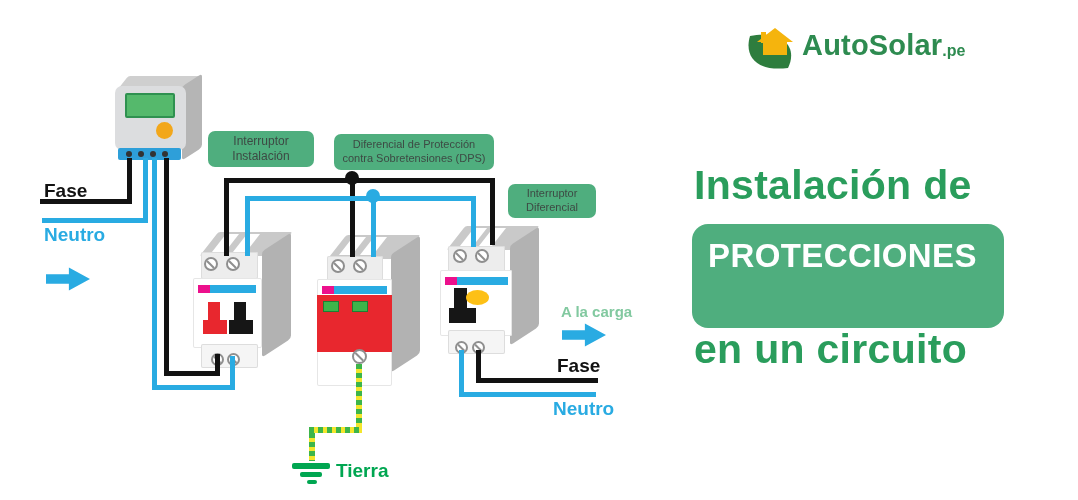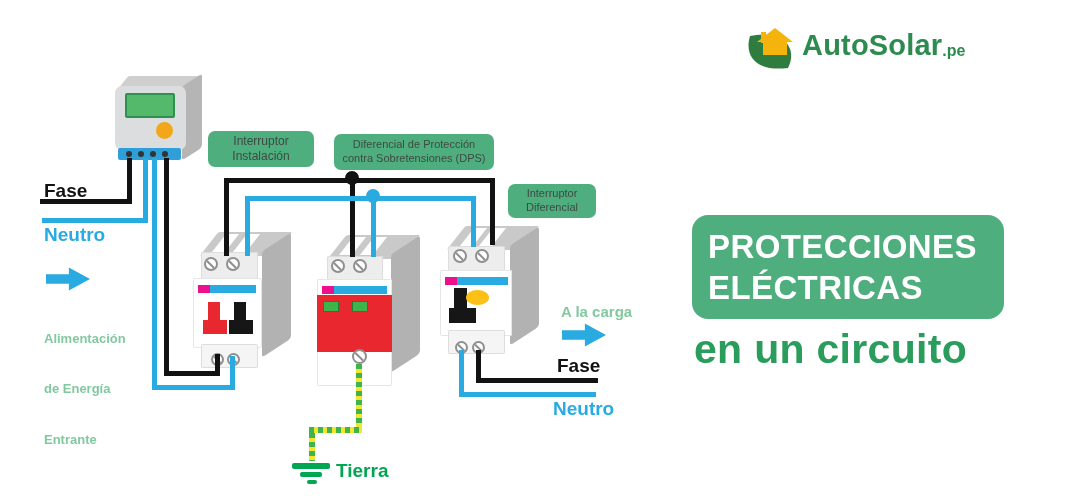--- a/index.html
+++ b/index.html
@@ -41,21 +41,21 @@
   .lbl{position:absolute;white-space:pre;}
   .phase{font-size:19px;font-weight:600;color:#121212;}
   .neutral{font-size:19px;font-weight:600;color:#29abe2;}
   .ltgreen{font-size:13px;font-weight:600;color:#82c9a0;line-height:1.3;}
   .tierra{font-size:19px;font-weight:700;color:#00a651;}
   
   .brandrow{position:absolute;left:744px;top:22px;display:flex;align-items:flex-start;}
   .brandname{font-size:29px;font-weight:700;color:#2e8b50;letter-spacing:0.2px;margin-left:4px;line-height:46px;}
   .brandtld{font-size:16px;font-weight:700;color:#2e8b50;line-height:58px;}
   .h-line{position:absolute;color:#2a9d5c;font-size:41px;font-weight:600;letter-spacing:0.3px;}
-  .h-box{position:absolute;left:692px;top:215px;width:312px;height:104px;background:#4fae7e;border-radius:16px;
+  .h-box{position:absolute;left:692px;top:224px;width:312px;height:104px;background:#4fae7e;border-radius:16px;
          color:#ffffff;font-weight:700;font-size:33px;line-height:41px;padding:11px 0 0 16px;box-sizing:border-box;letter-spacing:0.4px;}
 </style>
 </head>
 <body>
 
 <div id="stage">
 
   <div class="dev" style="left:112px;top:76px;width:100px;height:96px;">
     <div class="d-top" style="left:10px;top:0;width:72px;height:16px;background:#cfcfcf;"></div>
     <div class="d-side" style="left:70px;top:4px;width:20px;height:74px;background:#b5b5b5;"></div>
@@ -170,44 +170,39 @@
     <div>contra Sobretensiones (DPS)</div>
   </div>
   <div class="badge" style="left:508px;top:184px;width:88px;height:34px;">
     <div>Interruptor</div>
     <div>Diferencial</div>
   </div>
 
   <div class="lbl phase" style="left:44px;top:180px;">Fase</div>
   <div class="lbl neutral" style="left:44px;top:224px;">Neutro</div>
   <div class="arrow" style="left:46px;top:266px;width:44px;height:26px;"></div>
-  <div class="lbl ltgreen" style="left:44px;top:297px;">
-    <div>Alimentación</div>
-    <div>de Energía</div>
-    <div>Entrante</div>
-  </div>
 
   <div class="lbl ltgreen" style="left:561px;top:302px;font-size:15px;">A la carga</div>
   <div class="arrow" style="left:562px;top:322px;width:44px;height:26px;"></div>
   <div class="lbl phase" style="left:557px;top:355px;">Fase</div>
   <div class="lbl neutral" style="left:553px;top:398px;">Neutro</div>
   <div class="lbl tierra" style="left:336px;top:460px;">Tierra</div>
 
   <div class="brandrow">
     <svg width="54" height="52" viewBox="0 0 54 52">
       <path d="M6,14 C0,34 12,50 44,46 C54,26 40,8 6,14 Z" fill="#2e7d3e"></path>
       <g>
         <rect x="17" y="10" width="5" height="11" fill="#f5b40d"></rect>
         <polygon points="13,20 31,6 49,20" fill="#f5b40d"></polygon>
         <rect x="19" y="20" width="24" height="13" fill="#f5b40d"></rect>
       </g>
     </svg>
     <span class="brandname">AutoSolar</span>
     <span class="brandtld">.pe</span>
   </div>
 
+  <div class="h-line" style="left:694px;top:162px;">Instalación de</div>
   <div class="h-box">
     <div>PROTECCIONES</div>
-    <div>ELÉCTRICAS</div>
   </div>
   <div class="h-line" style="left:694px;top:326px;">en un circuito</div>
 
 </div>
 
 </body></html>

